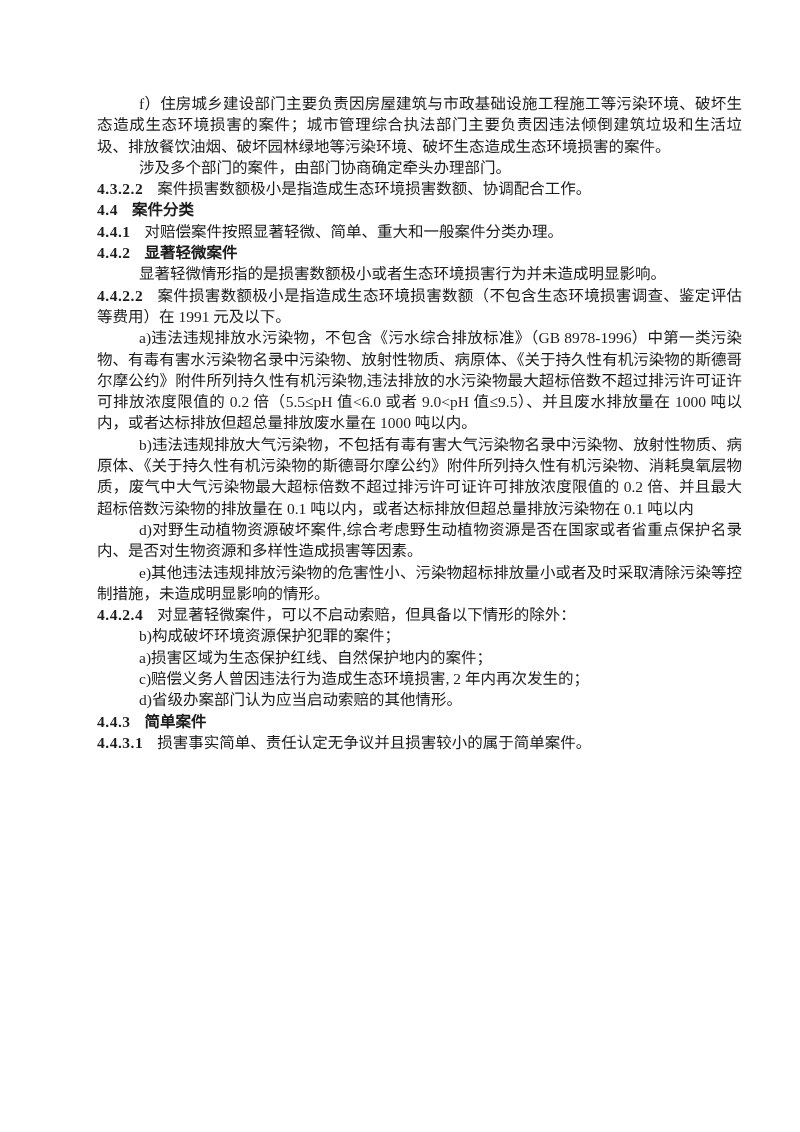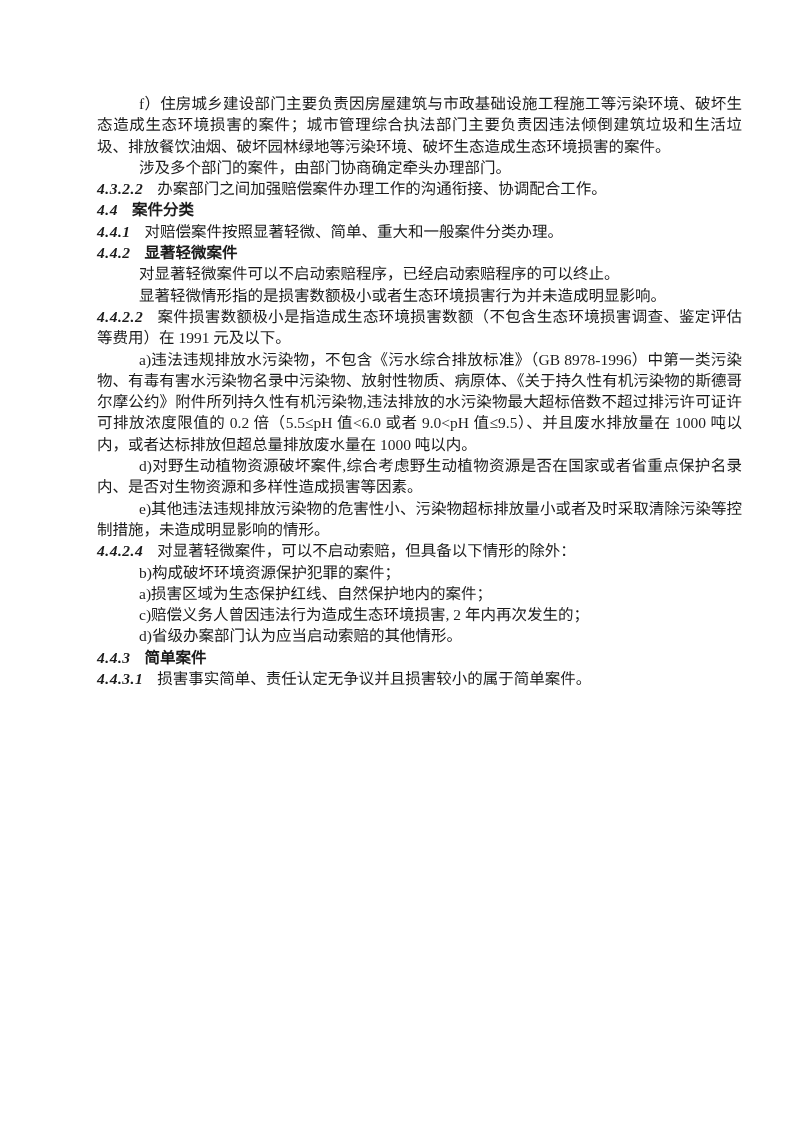--- a/index.html
+++ b/index.html
@@ -29,40 +29,39 @@
   .para.indent {
     text-indent: 42px;
   }
   .para.heading {
     font-weight: bold;
   }
   .secnum {
     font-weight: bold;
     margin-right: 14px;
     letter-spacing: 0.5px;
-    font-style: italic;
   }
   .secnum.narrow {
   }
 </style>
 </head>
 <body>
 
 <div class="page">
   <div id="doc-body">
       <p class="para indent"><span>f）住房城乡建设部门主要负责因房屋建筑与市政基础设施工程施工等污染环境、破坏生态造成生态环境损害的案件；城市管理综合执法部门主要负责因违法倾倒建筑垃圾和生活垃圾、排放餐饮油烟、破坏园林绿地等污染环境、破坏生态造成生态环境损害的案件。</span></p>
       <p class="para indent"><span>涉及多个部门的案件，由部门协商确定牵头办理部门。</span></p>
-      <p class="para"><span class="secnum">4.3.2.2</span><span>办案部门之间加强赔偿案件办理工作的沟通衔接、协调配合工作。</span></p>
+      <p class="para"><span class="secnum">4.3.2.2</span><span>案件损害数额极小是指造成生态环境损害数额、协调配合工作。</span></p>
       <p class="para heading"><span class="secnum">4.4</span><span>案件分类</span></p>
       <p class="para"><span class="secnum">4.4.1</span><span>对赔偿案件按照显著轻微、简单、重大和一般案件分类办理。</span></p>
       <p class="para heading"><span class="secnum">4.4.2</span><span>显著轻微案件</span></p>
-      <p class="para indent"><span>对显著轻微案件可以不启动索赔程序，已经启动索赔程序的可以终止。</span></p>
       <p class="para indent"><span>显著轻微情形指的是损害数额极小或者生态环境损害行为并未造成明显影响。</span></p>
       <p class="para"><span class="secnum">4.4.2.2</span><span>案件损害数额极小是指造成生态环境损害数额（不包含生态环境损害调查、鉴定评估等费用）在 1991 元及以下。</span></p>
       <p class="para indent"><span>a)违法违规排放水污染物，不包含《污水综合排放标准》（GB 8978-1996）中第一类污染物、有毒有害水污染物名录中污染物、放射性物质、病原体、《关于持久性有机污染物的斯德哥尔摩公约》附件所列持久性有机污染物,违法排放的水污染物最大超标倍数不超过排污许可证许可排放浓度限值的 0.2 倍（5.5≤pH 值&lt;6.0 或者 9.0&lt;pH 值≤9.5）、并且废水排放量在 1000 吨以内，或者达标排放但超总量排放废水量在 1000 吨以内。</span></p>
+      <p class="para indent"><span>b)违法违规排放大气污染物，不包括有毒有害大气污染物名录中污染物、放射性物质、病原体、《关于持久性有机污染物的斯德哥尔摩公约》附件所列持久性有机污染物、消耗臭氧层物质，废气中大气污染物最大超标倍数不超过排污许可证许可排放浓度限值的 0.2 倍、并且最大超标倍数污染物的排放量在 0.1 吨以内，或者达标排放但超总量排放污染物在 0.1 吨以内</span></p>
       <p class="para indent"><span>d)对野生动植物资源破坏案件,综合考虑野生动植物资源是否在国家或者省重点保护名录内、是否对生物资源和多样性造成损害等因素。</span></p>
       <p class="para indent"><span>e)其他违法违规排放污染物的危害性小、污染物超标排放量小或者及时采取清除污染等控制措施，未造成明显影响的情形。</span></p>
       <p class="para"><span class="secnum narrow">4.4.2.4</span><span>对显著轻微案件，可以不启动索赔，但具备以下情形的除外：</span></p>
       <p class="para indent"><span>b)构成破坏环境资源保护犯罪的案件；</span></p>
       <p class="para indent"><span>a)损害区域为生态保护红线、自然保护地内的案件；</span></p>
       <p class="para indent"><span>c)赔偿义务人曾因违法行为造成生态环境损害, 2 年内再次发生的；</span></p>
       <p class="para indent"><span>d)省级办案部门认为应当启动索赔的其他情形。</span></p>
       <p class="para heading"><span class="secnum">4.4.3</span><span>简单案件</span></p>
       <p class="para"><span class="secnum">4.4.3.1</span><span>损害事实简单、责任认定无争议并且损害较小的属于简单案件。</span></p>
     </div>

